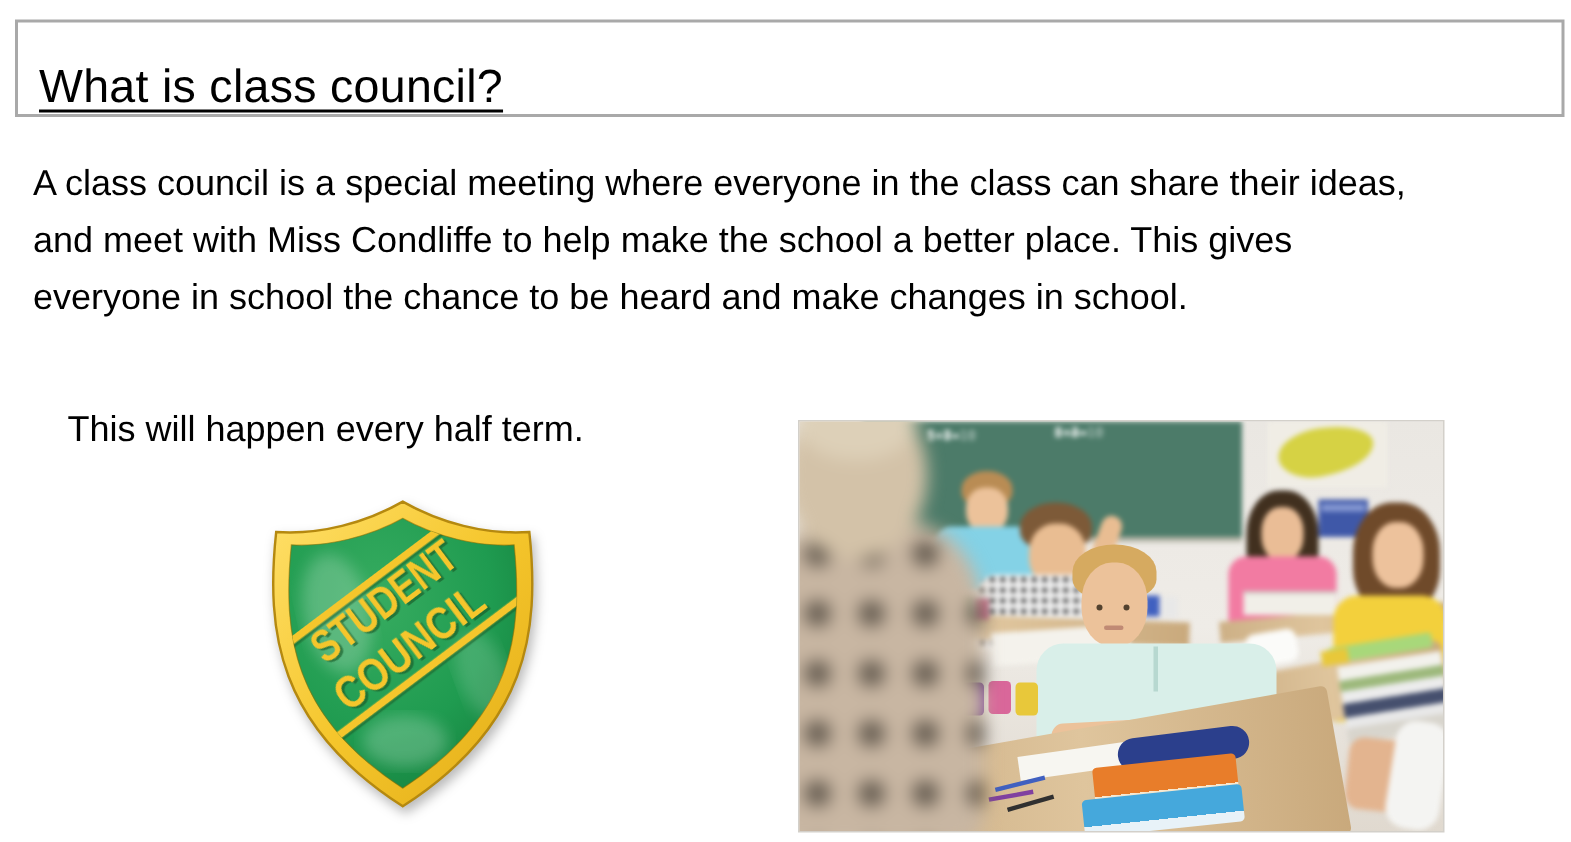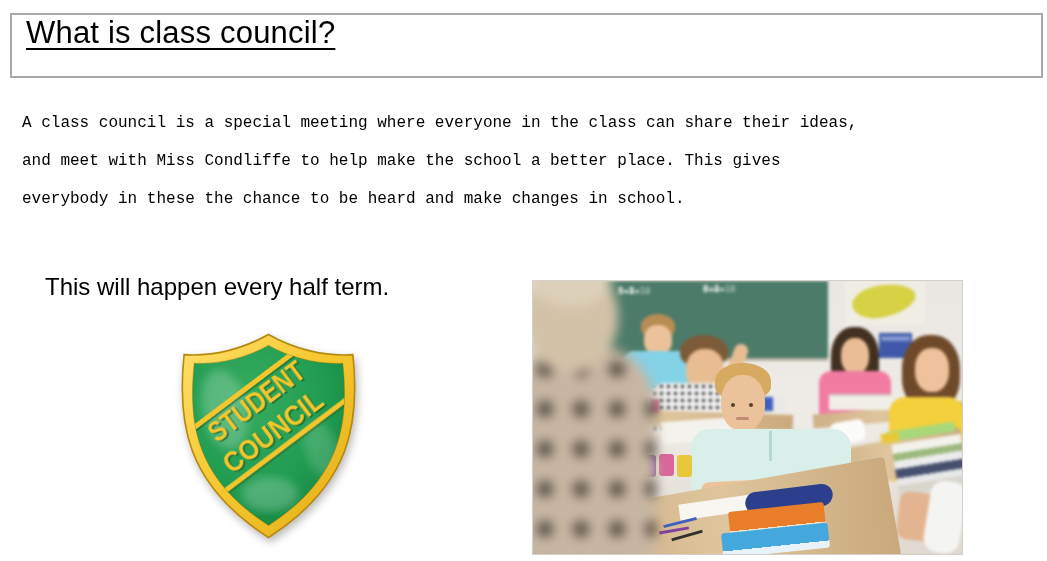--- a/index.html
+++ b/index.html
@@ -5,29 +5,29 @@
   * { margin:0; padding:0; box-sizing:border-box; }
   html,body { background:#ffffff; }
   .stage {
     position:relative; width:1047px; height:561px; background:#fff;
     font-family:"Liberation Sans", sans-serif; color:#000; overflow:hidden;
   }
   
   .title-box {
     position:absolute; left:10px; top:13px; width:1033px; height:65px;
     border:2px solid #a9a9a9; background:#fff;
-    display:flex; align-items:flex-start; padding-left:14px;
+    display:flex; align-items:flex-end; padding-left:14px;
   }
   .title-box h1 {
     font-size:31px; font-weight:400; letter-spacing:0.2px;
     text-decoration:underline; text-decoration-thickness:2px; text-underline-offset:5px;
   }
   
   .para { position:absolute; left:22px; top:104px; width:1015px; }
-  .para .line { font-size:16px; line-height:38px; white-space:nowrap;font-family:Liberation Mono, monospace; }
+  .para .line { font-size:24px; line-height:38px; white-space:nowrap; }
   .note { position:absolute; left:22px; top:268px; font-size:24px; line-height:38px; white-space:nowrap;margin-left:23px; }
   
   .badge { position:absolute; left:172px; top:330px; width:193px; height:212px; }
   .badge svg { width:100%; height:100%; filter:drop-shadow(2px 4px 4px rgba(0,0,0,0.28)); }
   .badge-text { font-family:"Liberation Sans", sans-serif; font-weight:bold;
                 filter:drop-shadow(1px 2px 0 rgba(25,90,40,0.65)); }
   .badge-stripe { filter:drop-shadow(1px 2px 0 rgba(25,90,40,0.5)); }
   
   .photo {
     position:absolute; left:532px; top:280px; width:431px; height:275px;
@@ -60,21 +60,21 @@
 
 <div class="stage">
 
   <div class="title-box">
     <h1>What is class council?</h1>
   </div>
 
   <div class="para">
     <div class="line">A class council is a special meeting where everyone in the class can share their ideas,</div>
     <div class="line">and meet with Miss Condliffe to help make the school a better place. This gives</div>
-    <div class="line">everybody in these the chance to be heard and make changes in school.</div>
+    <div class="line">everyone in school the chance to be heard and make changes in school.</div>
   </div>
   <div class="note">This will happen every half term.</div>
 
   <div class="badge">
     <svg viewBox="0 0 191 209" xmlns="http://www.w3.org/2000/svg">
       <defs>
         <linearGradient id="goldGrad" x1="0" y1="0" x2="1" y2="1">
           <stop offset="0" stop-color="#ffe06a"></stop>
           <stop offset="0.5" stop-color="#f5c62c"></stop>
           <stop offset="1" stop-color="#e2ac17"></stop>

